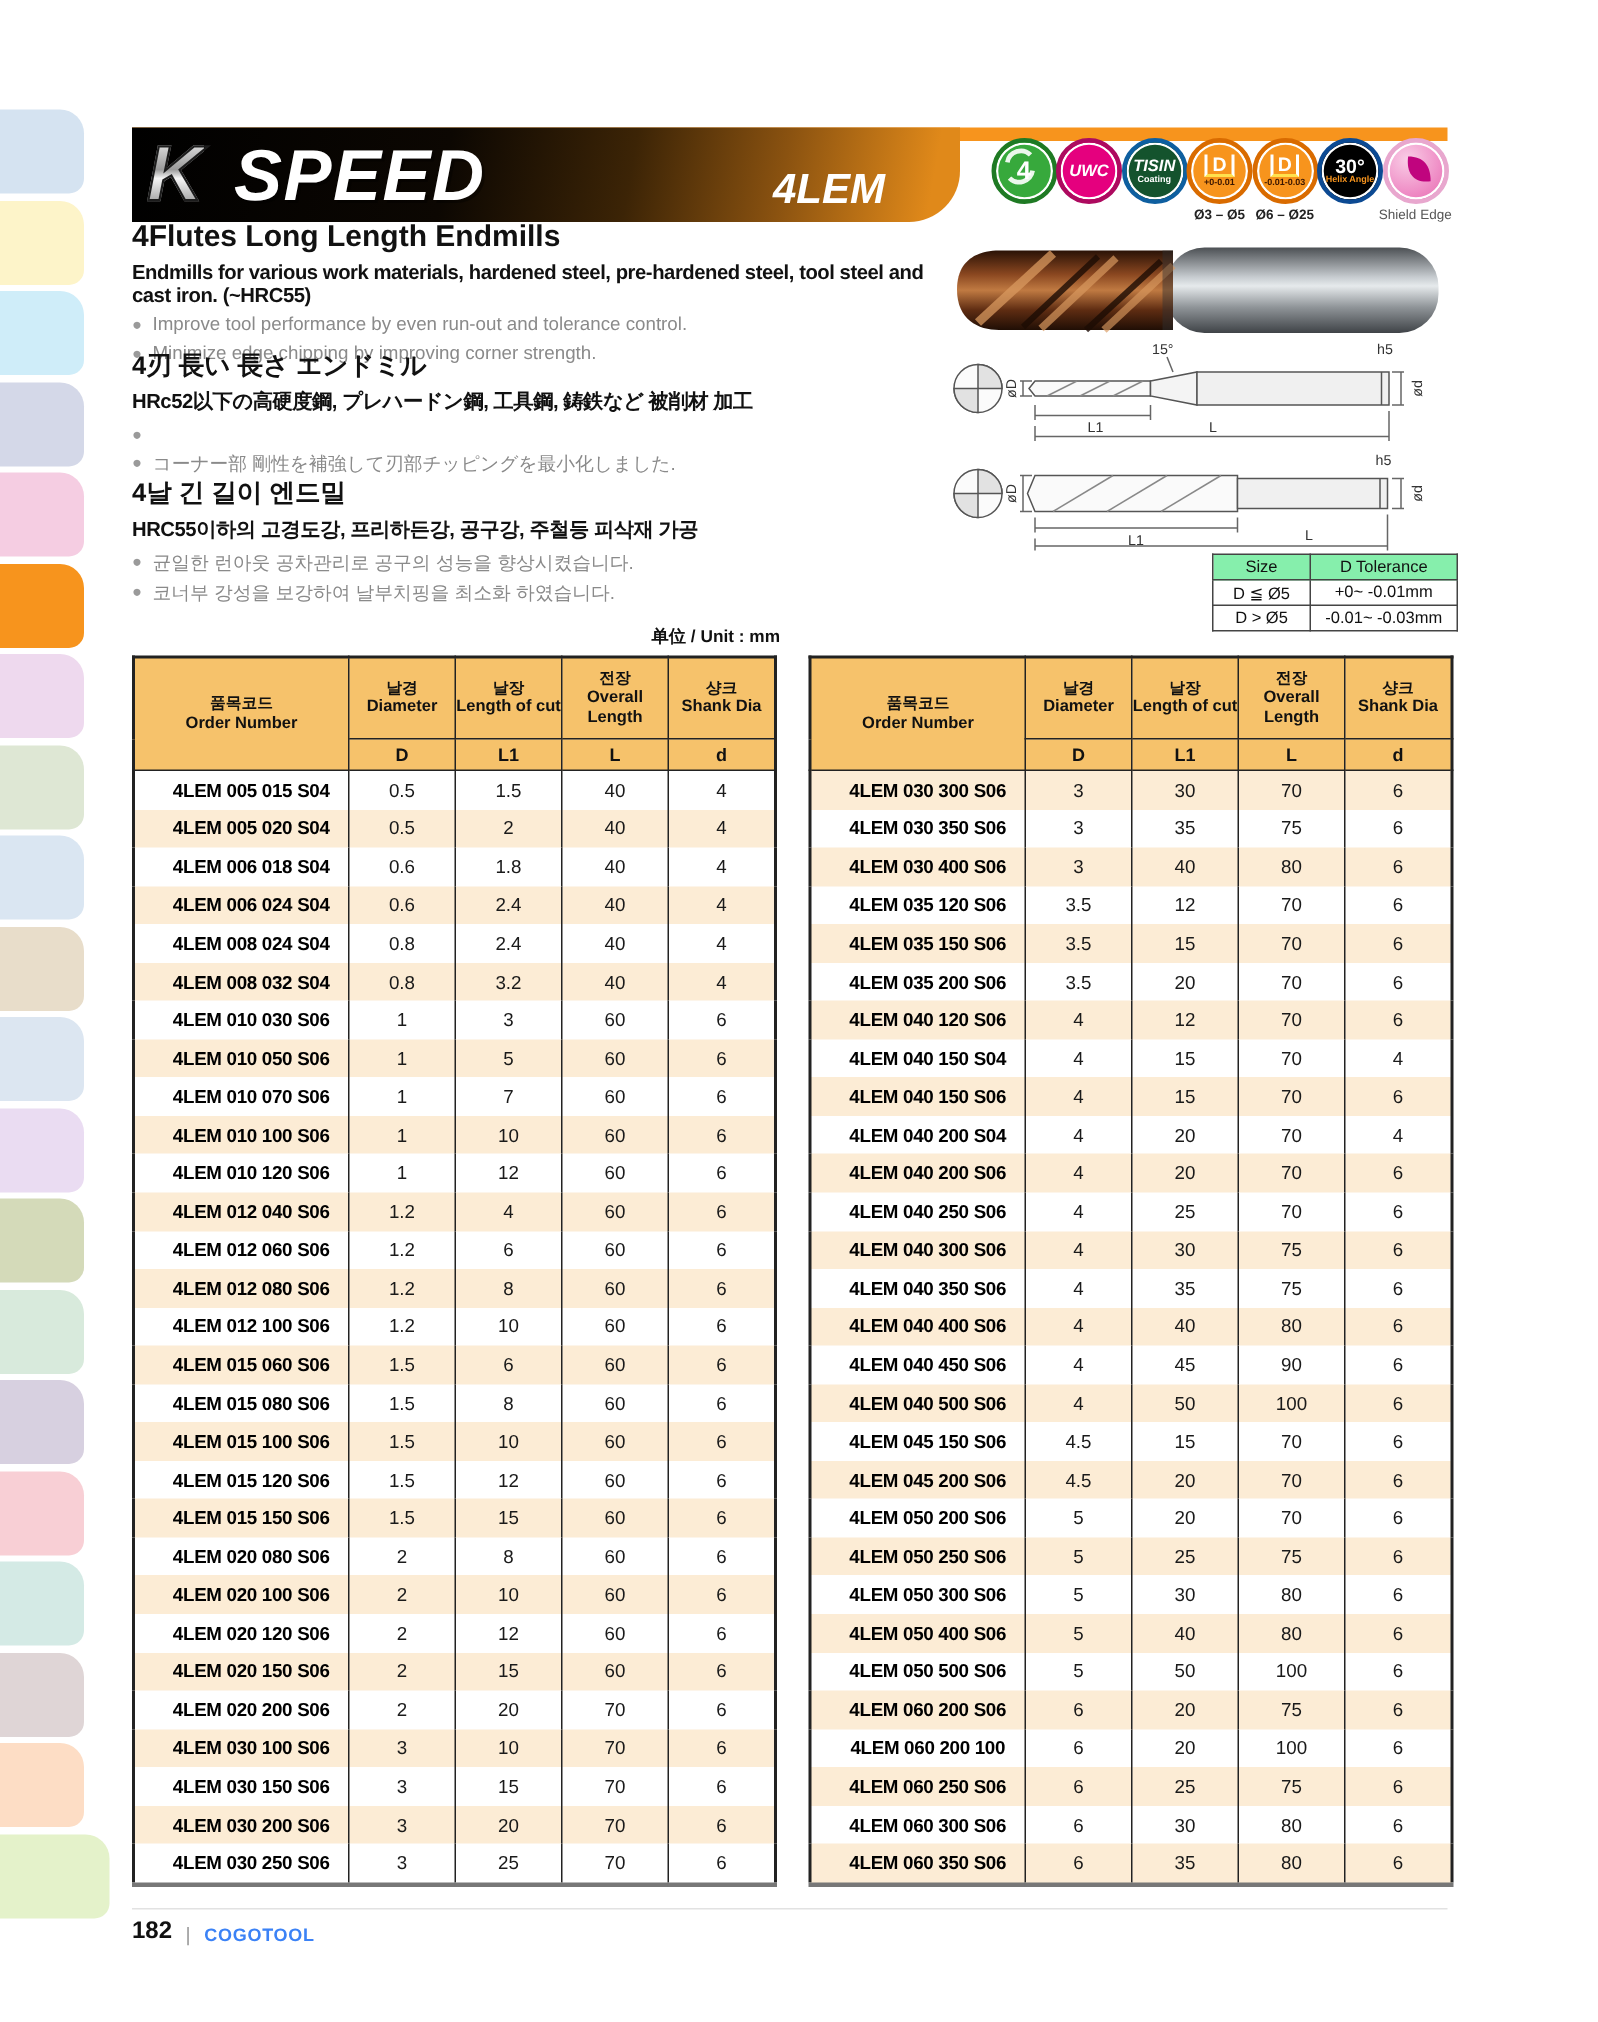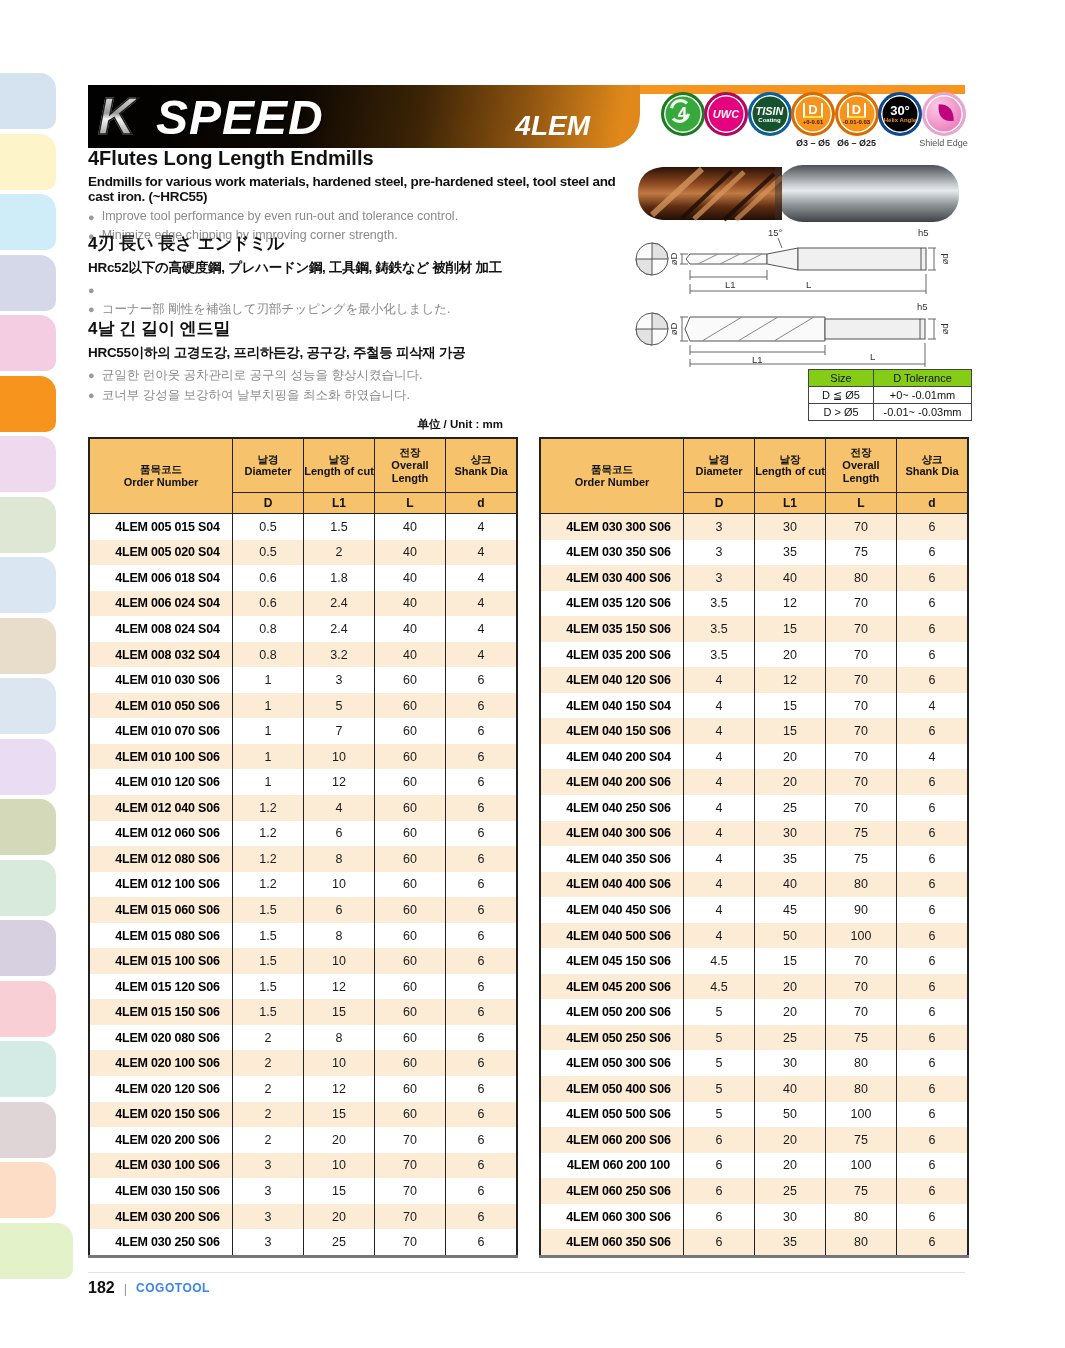--- a/index.html
+++ b/index.html
@@ -51,25 +51,25 @@
   .intro .dot{color:#9a9a9a;font-size:11px;line-height:16px;}
 
   
   .photo{position:absolute;left:632px;top:157px;}
   .drawings{position:absolute;left:630px;top:226px;}
   .drawings text{font-size:9.5px;fill:#333;font-family:"Liberation Sans",sans-serif;}
 
   
   .tol-table{position:absolute;left:808px;top:369px;border-collapse:collapse;table-layout:fixed;}
   .tol-table th,.tol-table td{border:1px solid #444;font-size:11px;height:16px;text-align:center;padding:0 2px;}
-  .tol-table th{background:#84cc16;font-weight:400;margin-left:44px;}
+  .tol-table th{background:#86efac;font-weight:400;margin-left:44px;}
   .tol-table .c1{width:60px;}
   .tol-table .c2{width:93px;}
 
-  .unit-label{position:absolute;left:291px;top:417px;width:212px;text-align:right;font-size:11.5px;font-weight:700;}
+  .unit-label{position:absolute;left:308px;top:417px;width:212px;text-align:right;font-size:11.5px;font-weight:700;}
 
   
   .spec-table{position:absolute;top:437px;border-collapse:collapse;table-layout:fixed;
               border:2px solid #222;}
   .spec-table.left{left:88px;width:425px;}
   .spec-table.right{left:539px;width:426px;}
   .spec-table thead th{background:#f6c26b;border:1px solid #222;padding:0;line-height:1.2;}
   .spec-table .hr1 th{height:53px;}
   .spec-table .hr2 th{height:20px;font-size:12px;font-weight:700;}
   .spec-table .th-order{width:142px;}
@@ -77,21 +77,21 @@
   .spec-table .kr{font-size:10.5px;font-weight:700;display:block;}
   .spec-table .en{font-size:11px;font-weight:700;display:block;}
   .spec-table tbody td{height:25.55px;padding:0;border-left:1px solid #222;border-right:1px solid #222;
               font-size:12.5px;text-align:center;color:#1a1a1a;}
   .spec-table tbody td.c-order{text-align:center;padding-left:13px;font-weight:700;letter-spacing:-0.2px;color:#000000;}
   .spec-table tbody tr.stripe td{background:#fcecd5;}
   .spec-table{border-bottom:3px solid #777;}
 
   
   .foot-line{position:absolute;left:88px;top:1272px;width:877px;height:1px;background:#e2e2e2;}
-  .footer{position:absolute;left:88px;top:1279px;display:flex;align-items:center;gap:9px;}
+  .footer{position:absolute;left:88px;top:1279px;display:flex;align-items:flex-end;gap:9px;}
   .footer .num{font-size:16px;font-weight:700;}
   .footer .sep{color:#999;font-size:13px;}
   .footer .brand{font-size:12px;font-weight:700;letter-spacing:.5px;color:#3b82f6;}
 </style>
 </head>
 <body>
 
 <div class="page" data-name="catalog-page">
 
   <div data-name="sidebar">

